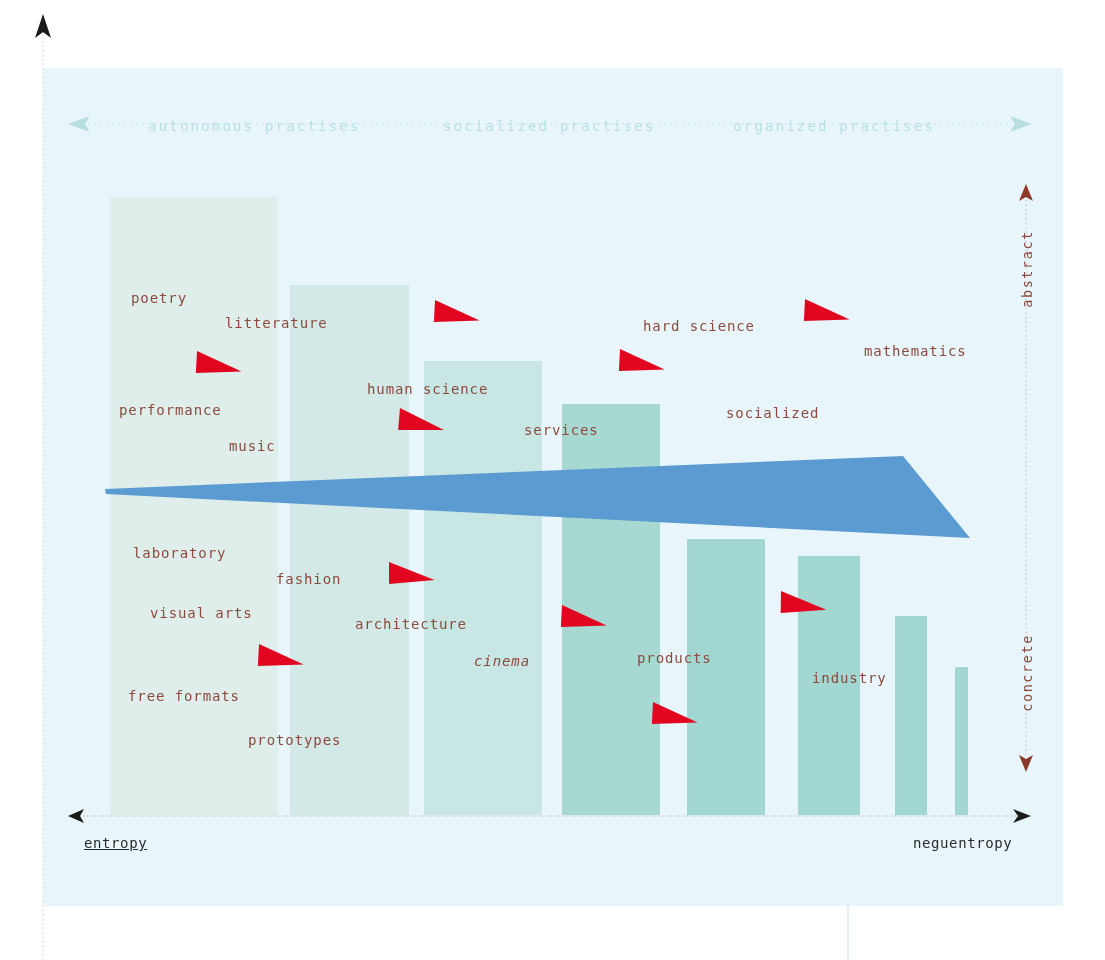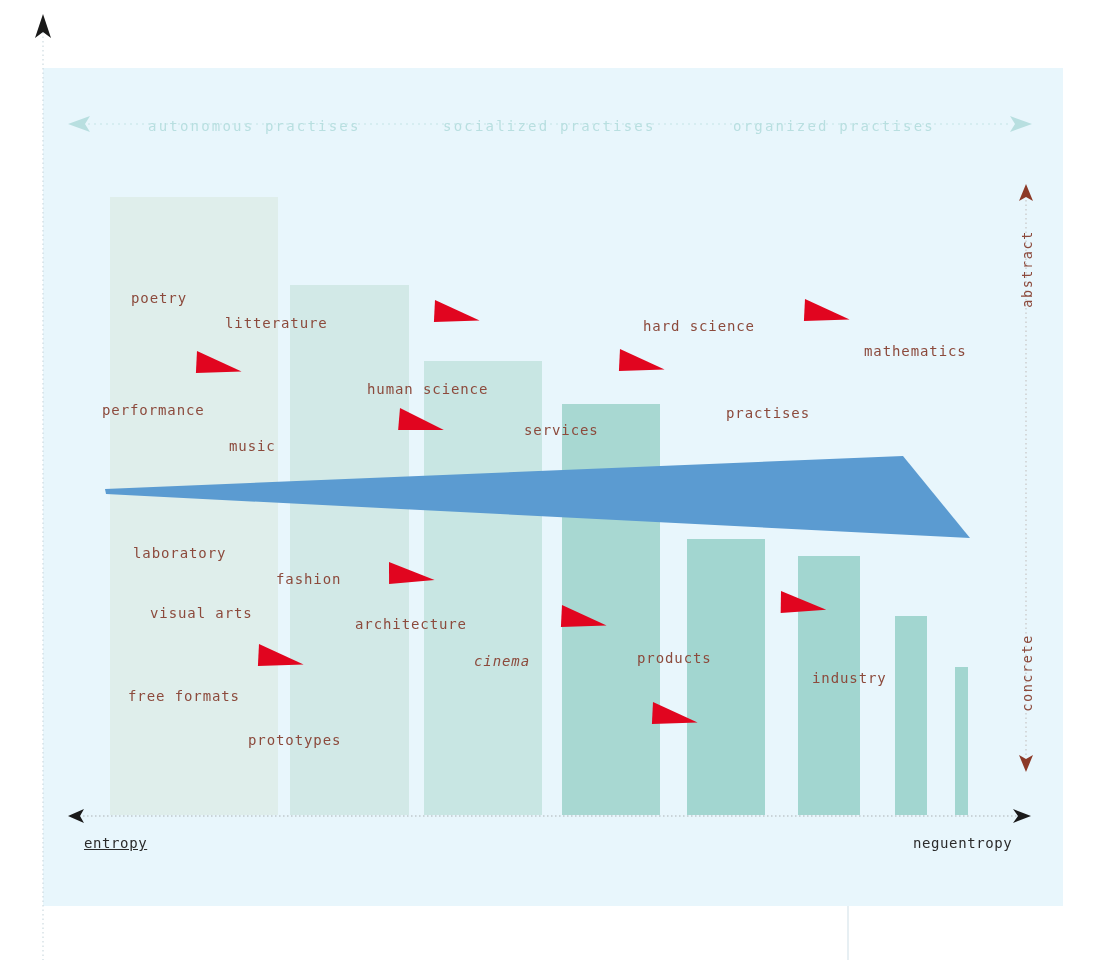--- a/index.html
+++ b/index.html
@@ -133,27 +133,27 @@
 
   <div id="bands">
       <div class="band-label" style="left: 148px; top: 118px;">autonomous practises</div>
       <div class="band-label" style="left: 443px; top: 118px;">socialized practises</div>
       <div class="band-label" style="left: 733px; top: 118px;">organized practises</div>
     </div>
 
   <div id="labels">
       <div class="label" style="left: 131px; top: 290px;">poetry</div>
       <div class="label" style="left: 225px; top: 315px;">litterature</div>
-      <div class="label" style="left: 102px; top: 402px;">performance</div>
+      <div class="label" style="left: 119px; top: 402px;">performance</div>
       <div class="label" style="left: 229px; top: 438px;">music</div>
       <div class="label" style="left: 367px; top: 381px;">human science</div>
       <div class="label" style="left: 524px; top: 422px;">services</div>
       <div class="label" style="left: 643px; top: 318px;">hard science</div>
       <div class="label" style="left: 864px; top: 343px;">mathematics</div>
-      <div class="label" style="left: 726px; top: 405px;">practises</div>
+      <div class="label" style="left: 726px; top: 405px;">socialized</div>
       <div class="label" style="left: 133px; top: 545px;">laboratory</div>
       <div class="label" style="left: 276px; top: 571px;">fashion</div>
       <div class="label" style="left: 150px; top: 605px;">visual arts</div>
       <div class="label" style="left: 355px; top: 616px;">architecture</div>
       <div class="label" style="left: 474px; top: 653px; font-style: italic;">cinema</div>
       <div class="label" style="left: 637px; top: 650px;">products</div>
       <div class="label" style="left: 812px; top: 670px;">industry</div>
       <div class="label" style="left: 128px; top: 688px;">free formats</div>
       <div class="label" style="left: 248px; top: 732px; text-align: right;">prototypes</div>
     </div>

